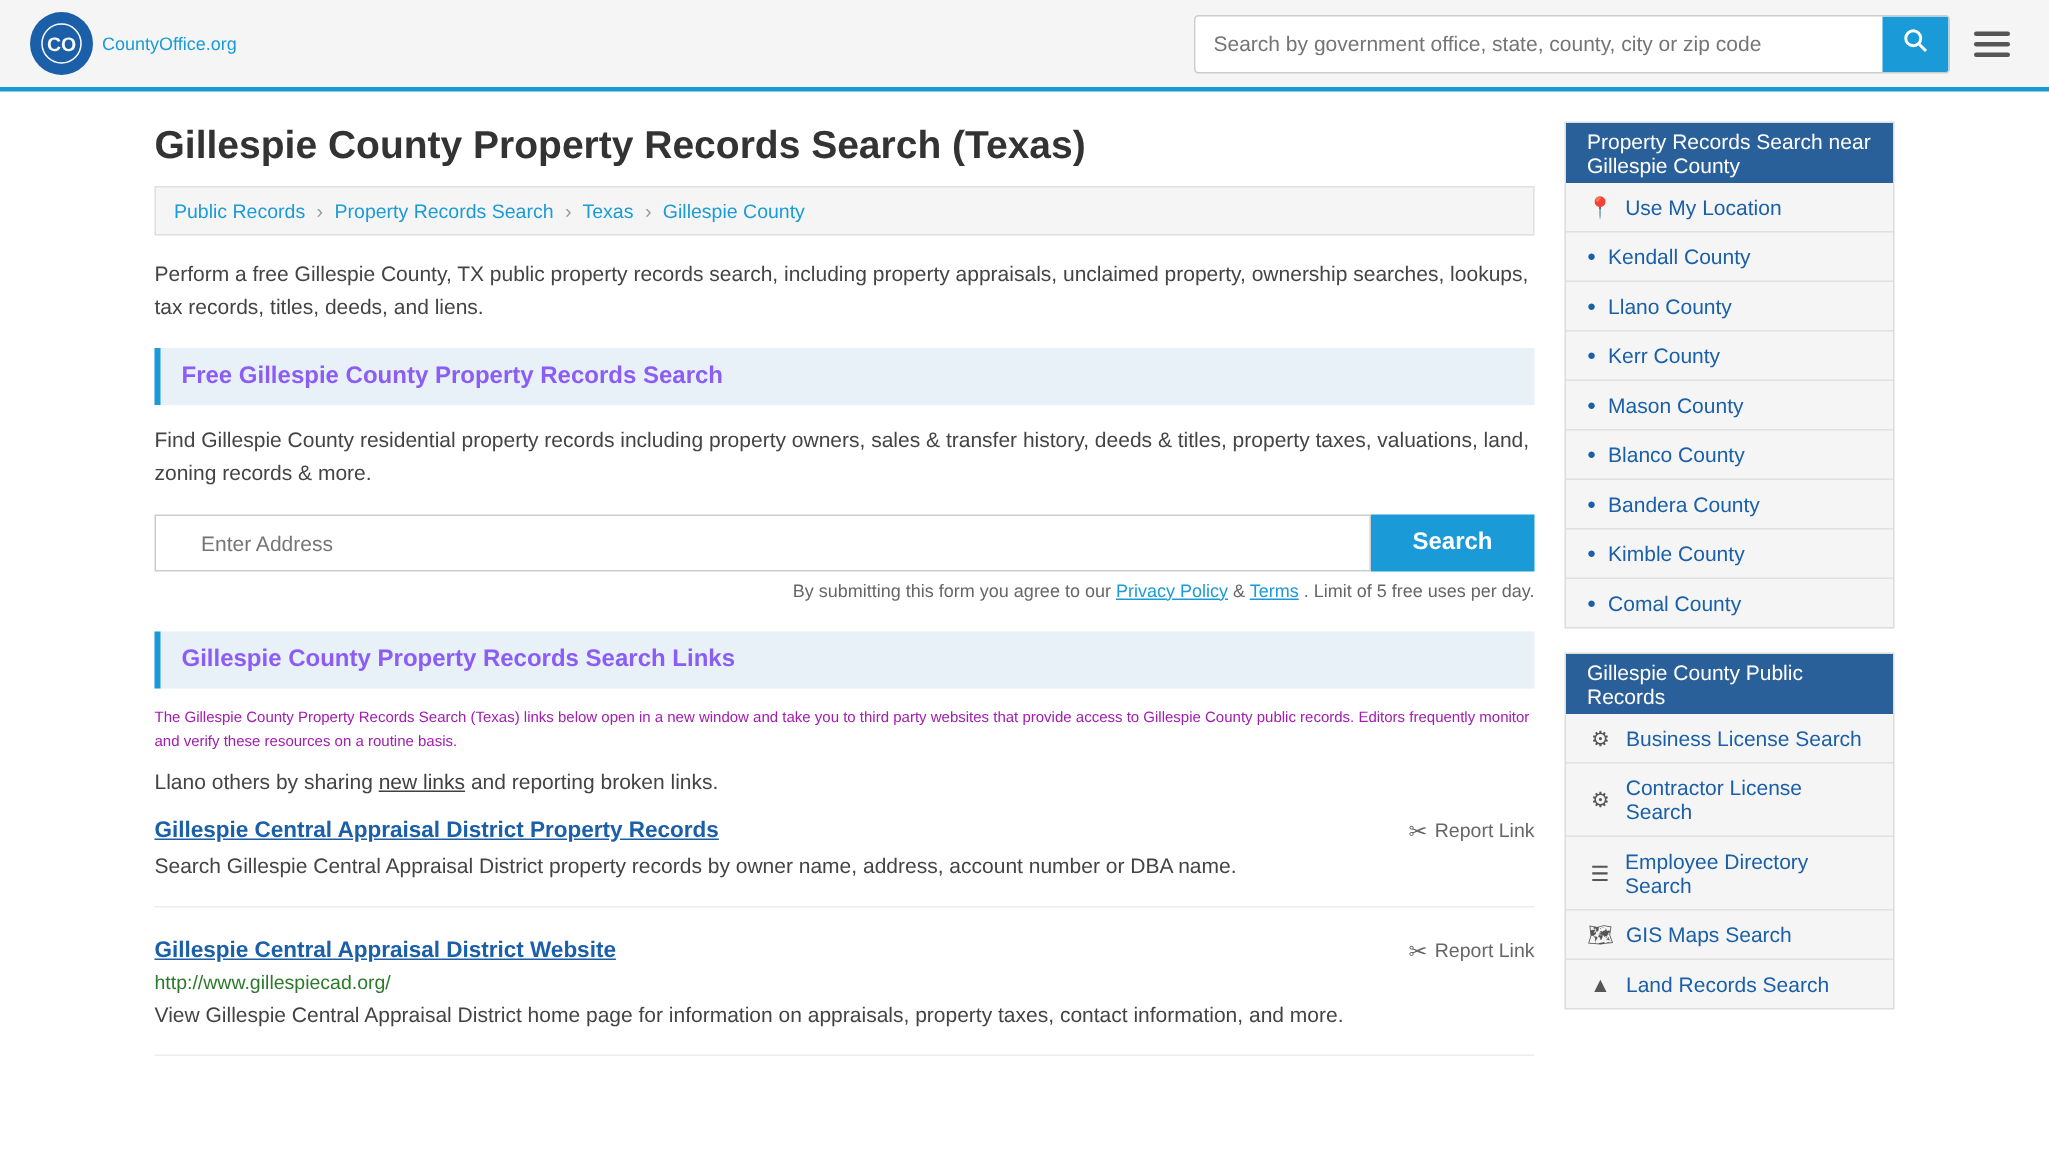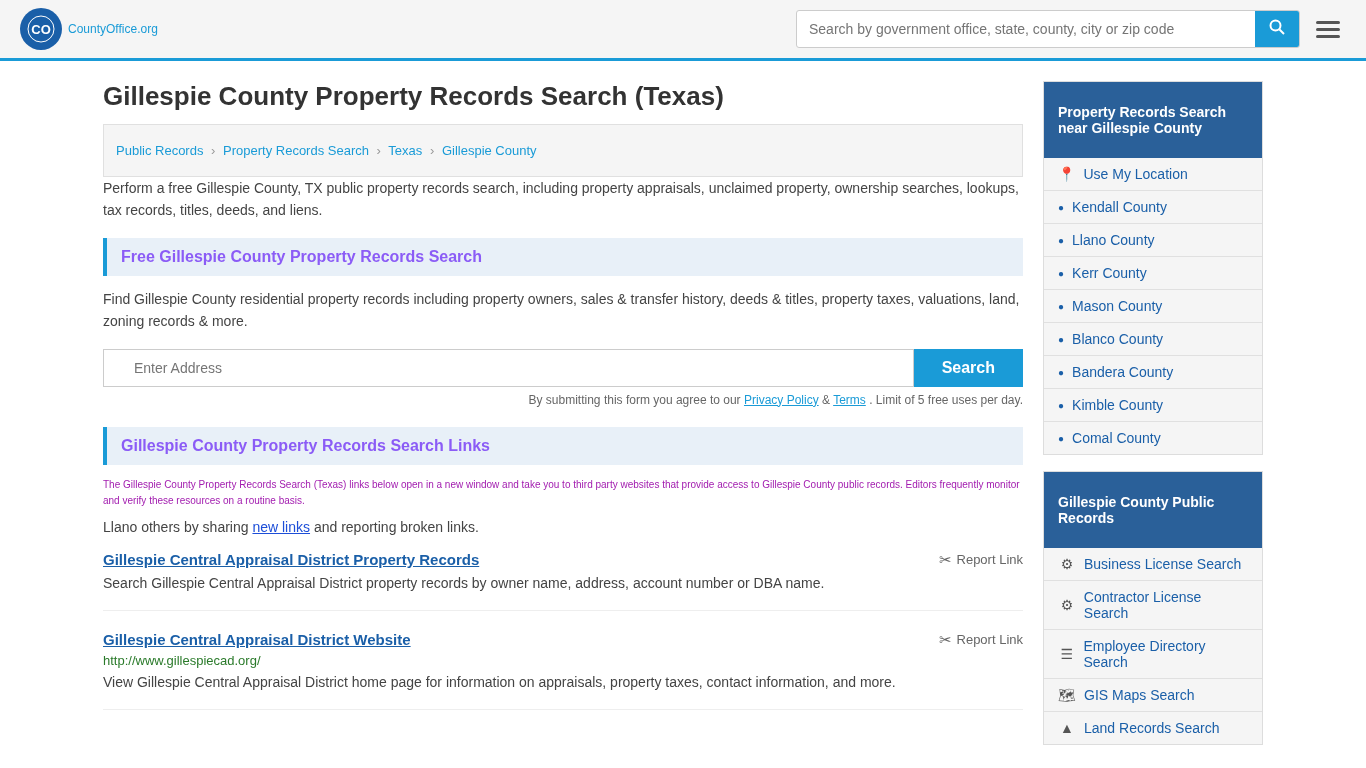--- a/index.html
+++ b/index.html
@@ -102,23 +102,24 @@
     .page-title {
       font-size: 26px;
       font-weight: bold;
       color: #333;
       margin-bottom: 12px;
     }
 
     
     .breadcrumb {
       background: #f5f5f5;
-      padding: 18px 12px;
+      padding: 8px 12px;
       font-size: 13px;
       color: #666;
+      margin-bottom: 14px;
       border: 1px solid #e0e0e0;
     }
     .breadcrumb a { color: #1a9bd7; text-decoration: none; }
     .breadcrumb span { margin: 0 4px; color: #999; }
 
     
     .description {
       font-size: 14px;
       color: #444;
       line-height: 1.6;
@@ -177,21 +178,21 @@
       font-size: 10px;
       color: #a21caf;
       line-height: 1.6;
       margin-bottom: 10px;
     }
     .help-text {
       font-size: 14px;
       color: #444;
       margin-bottom: 16px;
     }
-    .help-text a { color: #1d4ed8; margin-top: 35px; }
+    .help-text a { color: #404040; margin-top: 35px; }
 
     
     .link-entry {
       margin-bottom: 20px;
       border-bottom: 1px solid #eee;
       padding-bottom: 16px;
     }
     .link-entry-header {
       display: flex;
       justify-content: space-between;
@@ -229,23 +230,23 @@
 
     
     .sidebar-section {
       background: #f5f5f5;
       border: 1px solid #ddd;
       margin-bottom: 16px;
     }
     .sidebar-section-header {
       background: #2a6099;
       color: white;
-      padding: 22px 14px;
-      font-size: 14px;
-      font-weight: bold;
+      padding: 4px 14px;
+      font-size: 14px;
+      font-weight: normal;
     }
     .sidebar-item {
       padding: 8px 14px;
       border-bottom: 1px solid #e0e0e0;
       display: flex;
       align-items: center;
       gap: 8px;
       cursor: pointer;
     }
     .sidebar-item:last-child { border-bottom: none; }

